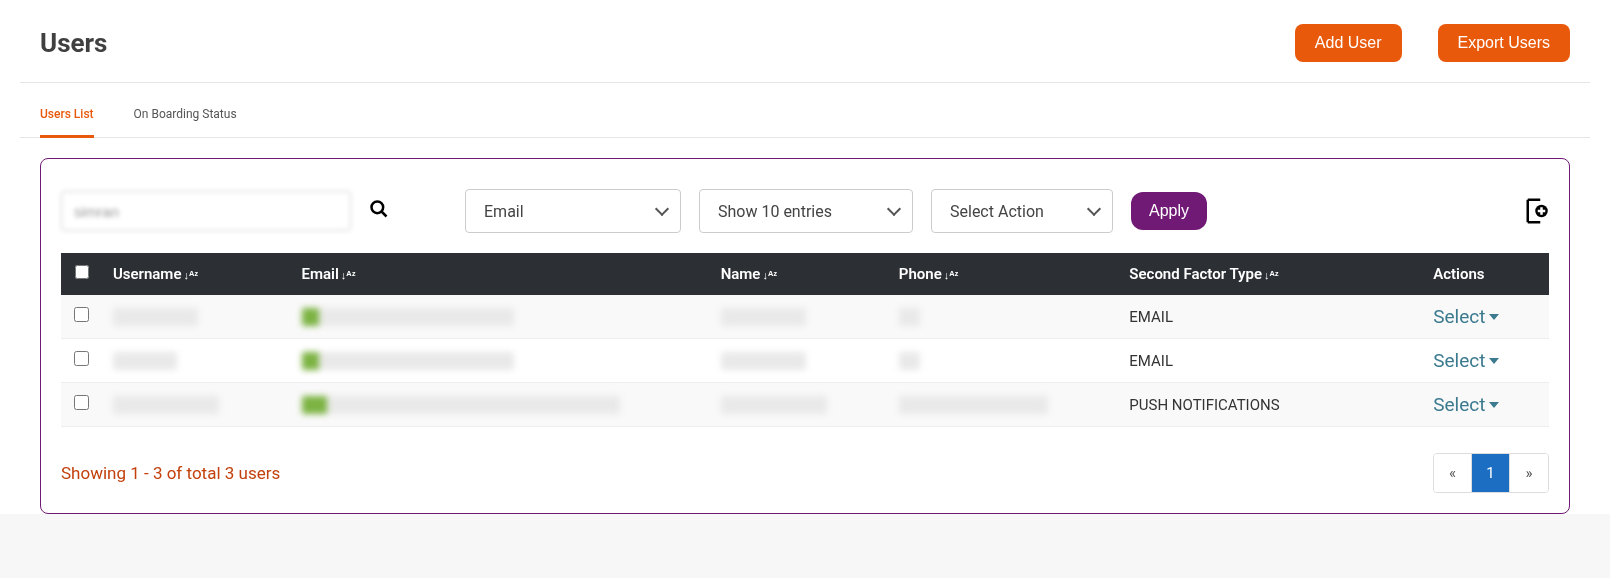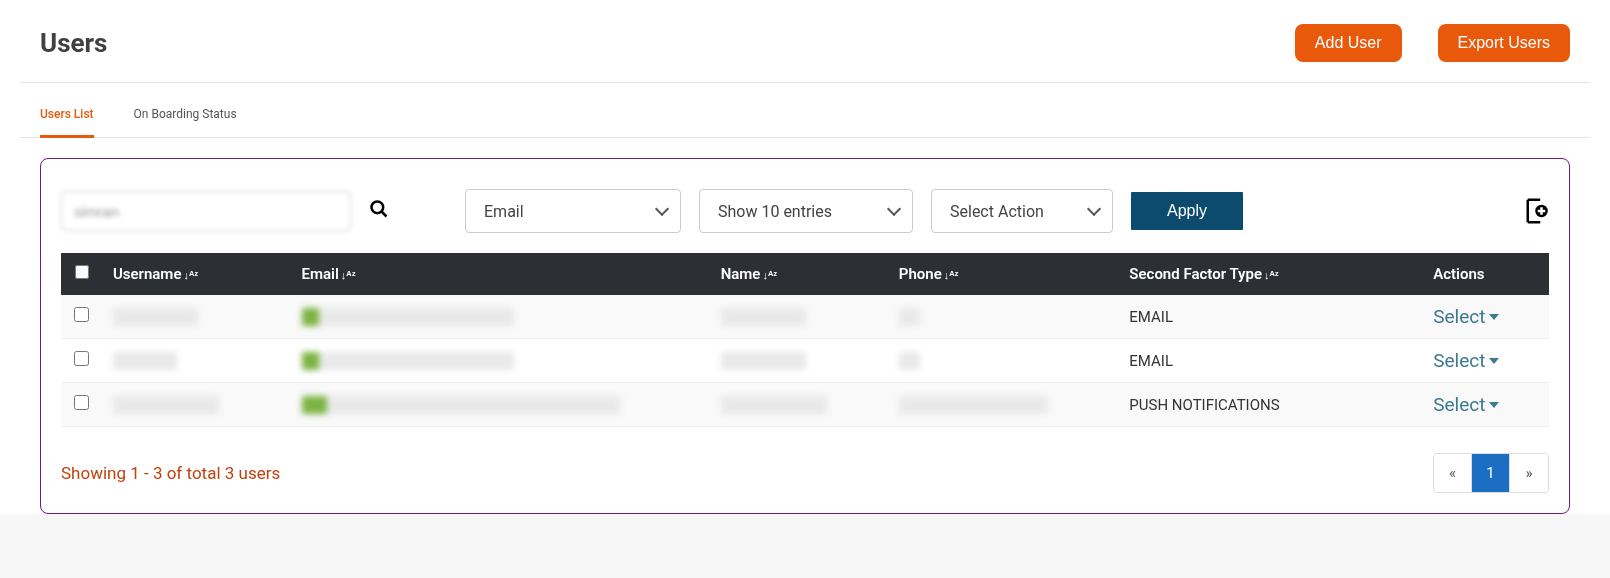--- a/index.html
+++ b/index.html
@@ -15,21 +15,21 @@
     .panel { margin: 20px 20px; border: 1px solid #701a75; border-radius: 8px; padding: 30px 20px 20px 20px; }
     .controls { display: flex; align-items: center; gap: 18px; margin-bottom: 20px; }
     .search-input { width: 290px; height: 40px; border: 1px solid #ccc; border-radius: 4px; padding: 0 12px; font-size: 15px; color: #999; }
     .search-icon { font-size: 20px; color: #333; cursor: pointer; }
     .select-control { height: 44px; border: 1px solid #ccc; border-radius: 4px; padding: 0 40px 0 18px; font-size: 16px; color: #444; background: #fff; appearance: none; position: relative; cursor: pointer; display: inline-flex; align-items: center; }
     .select-wrap { position: relative; display: inline-block; }
     .select-wrap::after { content: ""; position: absolute; right: 14px; top: 50%; width: 8px; height: 8px; border-right: 2px solid #555; border-bottom: 2px solid #555; transform: translateY(-70%) rotate(45deg); pointer-events: none; }
     .sw-email { width: 216px; }
     .sw-entries { width: 214px; }
     .sw-action { width: 182px; }
-    .btn-apply { background: #0c4a6e; color: #fff; border: none; padding: 10px 36px; font-size: 16px; border-radius: 1px; cursor: pointer; }
+    .btn-apply { background: #701a75; color: #fff; border: none; padding: 10px 18px; font-size: 16px; border-radius: 12px; cursor: pointer; }
     .export-icon { margin-left: auto; cursor: pointer; font-size: 26px; color: #1a1a1a; display: flex; align-items: center; }
     .export-icon svg { width: 30px; height: 30px; }
     table { width: 100%; border-collapse: collapse; }
     thead { background: #2c2f33; color: #fff; }
     thead th { text-align: left; padding: 12px 10px; font-size: 15px; font-weight: 600; }
     thead th .sort { font-size: 11px; margin-left: 2px; vertical-align: middle; }
     tbody tr { border-bottom: 1px solid #eee; }
     tbody tr:nth-child(odd){ background:#f9f9f9; }
     tbody td { padding: 10px 10px; font-size: 15px; color: #333; vertical-align: middle; }
     .checkbox-cell { width: 40px; text-align: center; }

